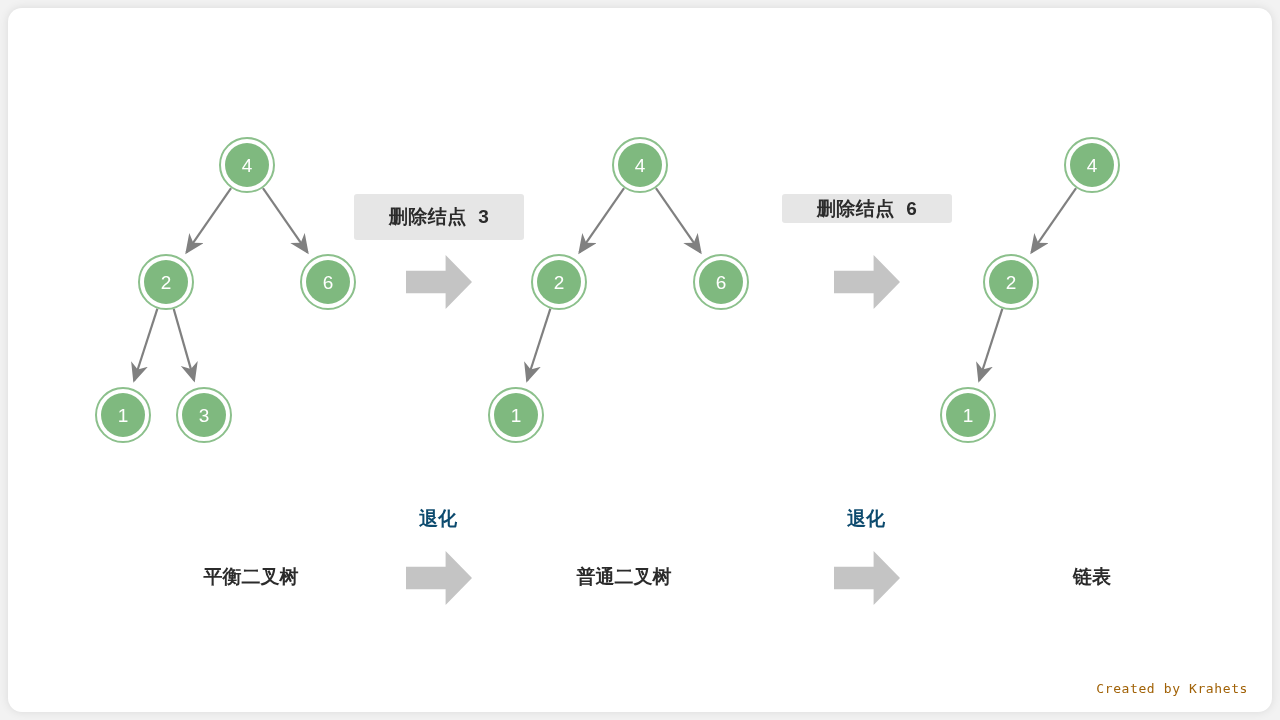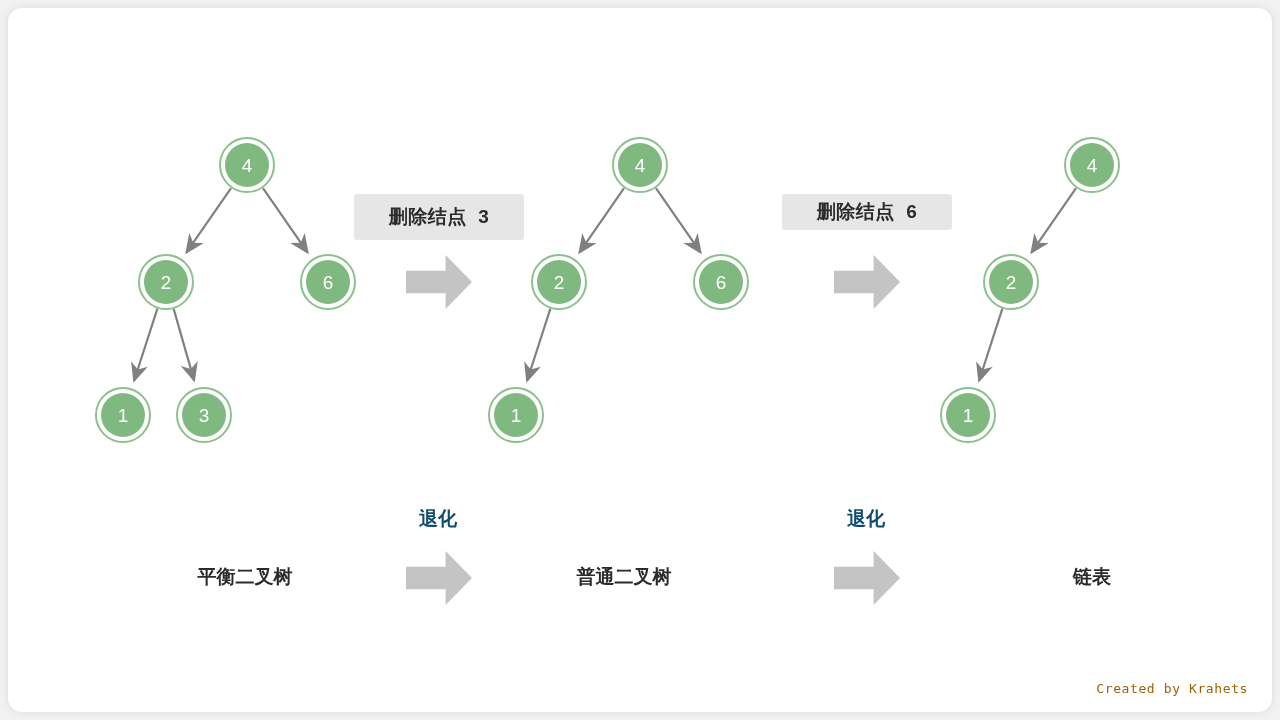--- a/index.html
+++ b/index.html
@@ -169,26 +169,26 @@
     <g id="block-arrows-layer">
         <polygon points="406,270.66 445.6,270.66 445.6,255 472,282 445.6,309 445.6,293.34 406,293.34" fill="#c4c4c4"></polygon>
         <polygon points="834,270.66 873.6,270.66 873.6,255 900,282 873.6,309 873.6,293.34 834,293.34" fill="#c4c4c4"></polygon>
         <polygon points="406,566.66 445.6,566.66 445.6,551 472,578 445.6,605 445.6,589.34 406,589.34" fill="#c4c4c4"></polygon>
         <polygon points="834,566.66 873.6,566.66 873.6,551 900,578 873.6,605 873.6,589.34 834,589.34" fill="#c4c4c4"></polygon>
       </g>
   </svg>
 
   <div id="op-boxes">
       <div class="op-box" style="left: 354px; top: 194px; width: 170px; height: 46px;"><span>删除结点  3</span></div>
-      <div class="op-box" style="left: 782px; top: 194px; width: 170px; height: 36px;"><span>删除结点  6</span></div>
+      <div class="op-box" style="left: 782px; top: 194px; width: 170px; height: 29px;"><span>删除结点  6</span></div>
     </div>
   <div id="deg-labels">
       <div class="deg-label" style="left: 378px; top: 506px; width: 120px;">退化</div>
       <div class="deg-label" style="left: 806px; top: 506px; width: 120px;">退化</div>
     </div>
   <div id="captions">
-      <div class="tree-caption" style="left: 135px; top: 564px; width: 220px;">平衡二叉树</div>
+      <div class="tree-caption" style="left: 141px; top: 564px; width: 220px;">平衡二叉树</div>
       <div class="tree-caption" style="left: 514px; top: 564px; width: 220px;">普通二叉树</div>
       <div class="tree-caption" style="left: 982px; top: 564px; width: 220px;">链表</div>
     </div>
 
   <div class="credit">Created by Krahets</div>
 </div>
 
 </body></html>

